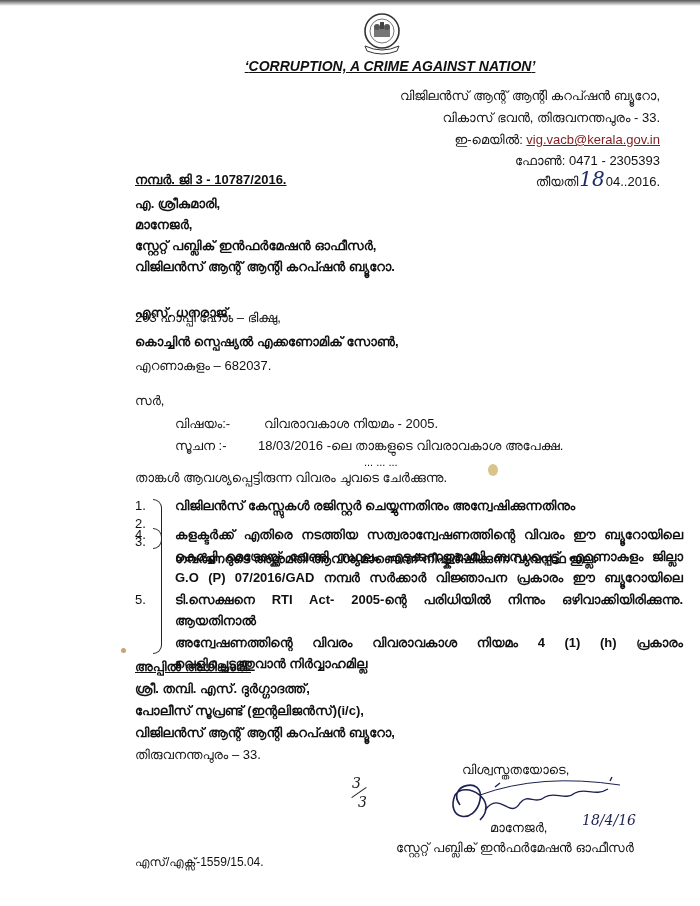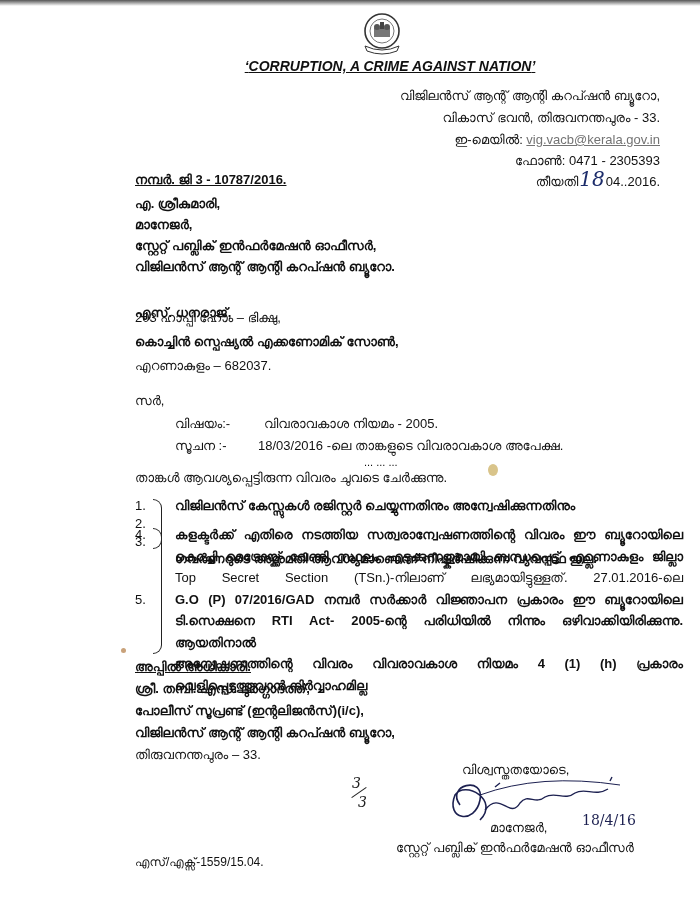--- a/index.html
+++ b/index.html
@@ -19,21 +19,21 @@
   .motto {
     left: 0; width: 700px; top: 58px; text-align: center;
     font-style: italic; font-weight: bold; font-size: 14px;
     padding-left: 80px; box-sizing: border-box;
   }
   .motto span { text-decoration: underline; }
   .right { text-align: right; right: 40px; font-size: 13px; }
   .t13 { font-size: 13px; }
   .b { font-weight: bold; }
   .u { text-decoration: underline; }
-  .email { color: #737373; text-decoration: underline; }
+  .email { color: #7f1d1d; text-decoration: underline; }
   .handdate {
     display: inline-block; font-family: "DejaVu Serif", serif; font-style: italic;
     font-size: 20px; color: #1c2c6a; line-height: 10px; margin: 0 1px;
   }
   .brace {
     position: absolute; border: 1.5px solid #222; border-left: none;
     border-radius: 0 14px 14px 0; width: 8px;
   }
   .just {
     position: absolute; left: 175px; width: 508px; font-size: 13px;
@@ -100,21 +100,20 @@
 <div class="brace" style="left:153px; top:499px; height:48px;"></div>
 <div class="abs t13 b" style="left:175px; top:498px;">വിജിലൻസ് കേസ്സുകൾ രജിസ്റ്റർ ചെയ്യുന്നതിനും അന്വേഷിക്കുന്നതിനും</div>
 <div class="abs t13 b" style="left:175px; top:518px;margin-top:33px;">ഗവർണറുടെ അനുമതി ആവശ്യമാണെന്ന് നിഷ്കർഷിക്കുന്ന വ്യവസ്ഥ ഇല്ല.</div>
 
 <div class="abs t13" style="left:135px; top:527px;">4.</div>
 <div class="abs t13" style="left:135px; top:592px;">5.</div>
 <div class="brace" style="left:153px; top:528px; height:124px;"></div>
 <div class="just" style="top:524px;">
   <span class="line">കളക്ടർക്ക് എതിരെ നടത്തിയ സത്വരാന്വേഷണത്തിന്റെ വിവരം ഈ ബ്യൂറോയിലെ</span>
   <span class="line">കൊച്ചി മെട്രോയ്ക്ക് വേണ്ടി സ്ഥലം എടുക്കുന്നതുമായി ബന്ധപ്പെട്ട് എറണാകുളം ജില്ലാ</span>
-  <span class="line" style="font-weight:normal;">Top  Secret  Section  (TSn.)-നിലാണ്  ലഭ്യമായിട്ടുള്ളത്.   27.01.2016-ലെ</span>
   <span class="line">G.O (P) 07/2016/GAD നമ്പർ സർക്കാർ വിജ്ഞാപന പ്രകാരം ഈ ബ്യൂറോയിലെ</span>
   <span class="line">ടി.സെക്ഷനെ  RTI Act-  2005-ന്റെ പരിധിയിൽ നിന്നും ഒഴിവാക്കിയിരിക്കുന്നു. ആയതിനാൽ</span>
   <span class="line">അന്വേഷണത്തിന്റെ  വിവരം  വിവരാവകാശ  നിയമം  4  (1)  (h)  പ്രകാരം</span>
   <span class="line last">വെളിപ്പെടുത്തുവാൻ നിർവ്വാഹമില്ല</span>
 </div>
 <div class="stain" style="left:121px; top:648px; width:5px; height:5px; background:#c9a27a;"></div>
 
 <div class="abs t13 b u" style="left:135px; top:659px;">അപ്പിൽ അധികാരി.</div>
 <div class="abs t13 b" style="left:135px; top:681px;">ശ്രീ. തമ്പി. എസ്. ദുർഗ്ഗാദത്ത്,</div>
 <div class="abs t13 b" style="left:135px; top:703px;">പോലീസ് സൂപ്രണ്ട് (ഇന്റലിജൻസ്)(i/c),</div>
@@ -126,17 +125,17 @@
   <div style="margin-left:2px;">3</div>
   <div style="width:18px; border-top:1px solid #222; transform:rotate(-35deg); margin:2px 0;"></div>
   <div style="margin-left:8px;">3</div>
 </div>
 <svg class="sig" viewBox="0 0 190 60">
   <path d="M20 30 C5 10, 45 0, 40 25 C35 50, 5 45, 15 20 C25 5, 60 25, 40 45" fill="none" stroke="#1c2050" stroke-width="1.6"></path>
   <path d="M45 35 C60 15, 70 45, 80 28 C88 18, 95 30, 105 22 C115 16, 125 26, 135 18 C145 12, 155 22, 168 14" fill="none" stroke="#1c2050" stroke-width="1.4"></path>
   <path d="M55 12 L60 8 M170 6 L172 2" stroke="#1c2050" stroke-width="1.4"></path>
   <path d="M40 20 Q100 -2 180 10" fill="none" stroke="#1c2050" stroke-width="1"></path>
 </svg>
-<div class="abs" style="left:582px; top:812px; font-family:'DejaVu Serif',serif; font-size:14px; color:#1c2050;">18/4/16</div>
+<div class="abs" style="left:582px; top:812px; font-family:'DejaVu Serif',serif; font-style:italic; font-size:14px; color:#1c2050;">18/4/16</div>
 <div class="abs t13" style="left:490px; top:820px;">മാനേജർ,</div>
 <div class="abs t13" style="left:396px; top:840px;">സ്റ്റേറ്റ് പബ്ലിക് ഇൻഫർമേഷൻ ഓഫീസർ</div>
 
 <div class="abs" style="left:135px; top:855px; font-size:12px;">എസ്/എക്സ്-1559/15.04.</div>
 
 </body></html>

